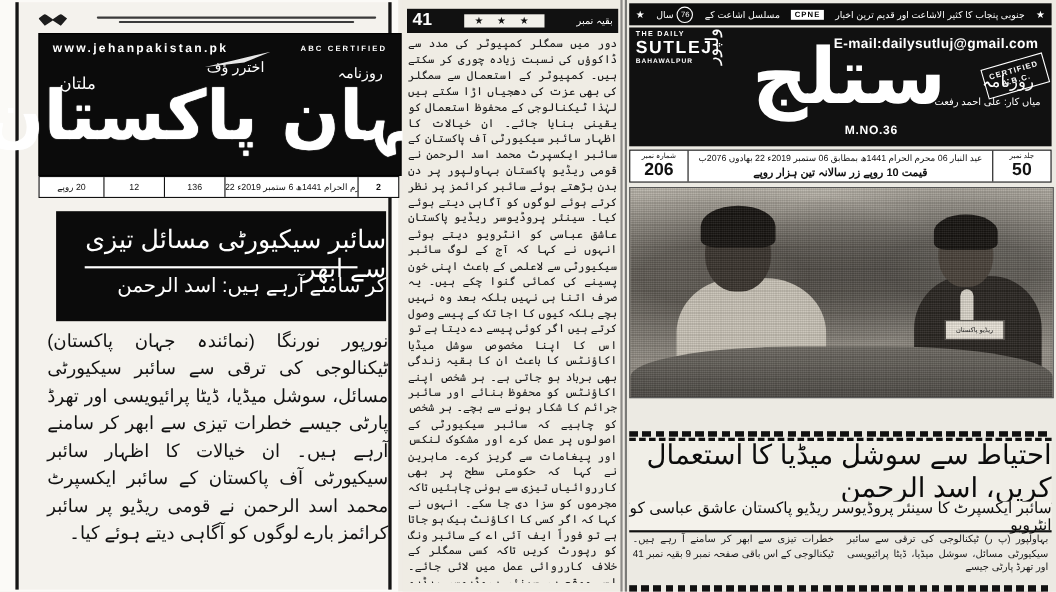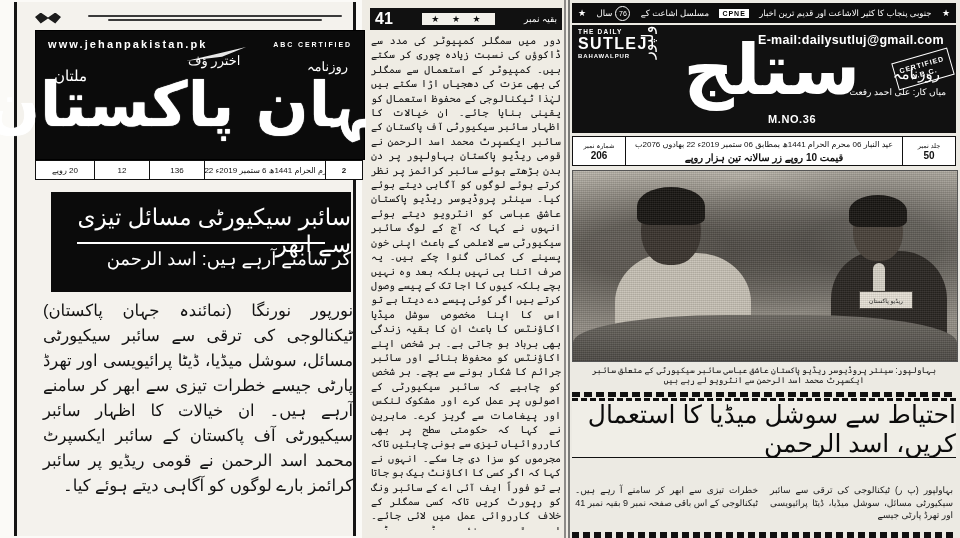--- a/index.html
+++ b/index.html
@@ -109,21 +109,21 @@
              transform:rotate(-16deg);color:#fff;font-size:7px;font-weight:700;letter-spacing:1px;
              display:flex;flex-direction:column;align-items:center;justify-content:center;line-height:1.3;}
 
   .r-datebar{position:absolute;left:4px;top:136px;width:384px;height:30px;background:#fff;
              border:1px solid #111;display:flex;direction:rtl;box-sizing:border-box;}
   .rd-cell{border-left:1px solid #111;display:flex;flex-direction:column;align-items:center;
            justify-content:center;direction:rtl;font-size:8px;color:#111;padding:0 3px;}
   .rd-cell:last-child{border-left:none;}
   .rd-side{width:46px;}
   .rd-side .lbl{font-size:6.5px;}
-  .rd-side .num{font-size:10px;font-weight:700;}
+  .rd-side .num{font-size:16px;font-weight:700;}
   .rd-mid{flex:1;gap:3px;}
   .rd-mid .line1{font-size:8px;}
   .rd-mid .line2{font-size:10px;font-weight:700;}
 
   .photo{position:absolute;left:4px;top:170px;width:384px;height:190px;
          background:#9a968d;overflow:hidden;border:1px solid #555;}
   .ph-bg{position:absolute;inset:0;
     background:
       radial-gradient(ellipse at 22% 42%, rgba(40,36,32,.55) 0 18%, rgba(40,36,32,0) 52%),
       radial-gradient(ellipse at 78% 38%, rgba(30,28,26,.5) 0 16%, rgba(30,28,26,0) 50%),
@@ -291,27 +291,27 @@
         <span class="p-head"></span>
         <span class="p-hair"></span>
       </div>
       <span class="mic" style="left:300px;top:92px;"></span>
       <span class="mic-flag" style="left:286px;top:120px;">ریڈیو پاکستان</span>
       <span class="mic-flag" style="left:118px;top:158px;">ریڈیو پاکستان</span>
       <div class="table-front"></div>
       <div class="ph-noise"></div>
     </div>
 
-    <div class="ph-caption">بہاولپور: سینئر پروڈیوسر ریڈیو پاکستان عاشق عباسی سائبر سیکیورٹی کے متعلق سائبر ایکسپرٹ محمد اسد الرحمن سے انٹرویو لے رہے ہیں</div>
 
     <div class="dash-top"></div>
     <div class="r-headline">
       <span>احتیاط سے سوشل میڈیا کا استعمال کریں، اسد الرحمن</span>
     </div>
 
+    <div class="r-sub">سائبر ایکسپرٹ کا سینئر پروڈیوسر ریڈیو پاکستان عاشق عباسی کو انٹرویو</div>
 
     <div class="r-cols">
       <div class="r-col">بہاولپور (پ ر) ٹیکنالوجی کی ترقی سے سائبر سیکیورٹی مسائل، سوشل میڈیا، ڈیٹا پرائیویسی اور تھرڈ پارٹی جیسے</div>
       <div class="r-col">خطرات تیزی سے ابھر کر سامنے آ رہے ہیں۔ ٹیکنالوجی کے اس     باقی صفحہ نمبر 9 بقیہ نمبر 41</div>
     </div>
 
     <div class="r-foot"></div>
   </div>
 
 </div>

